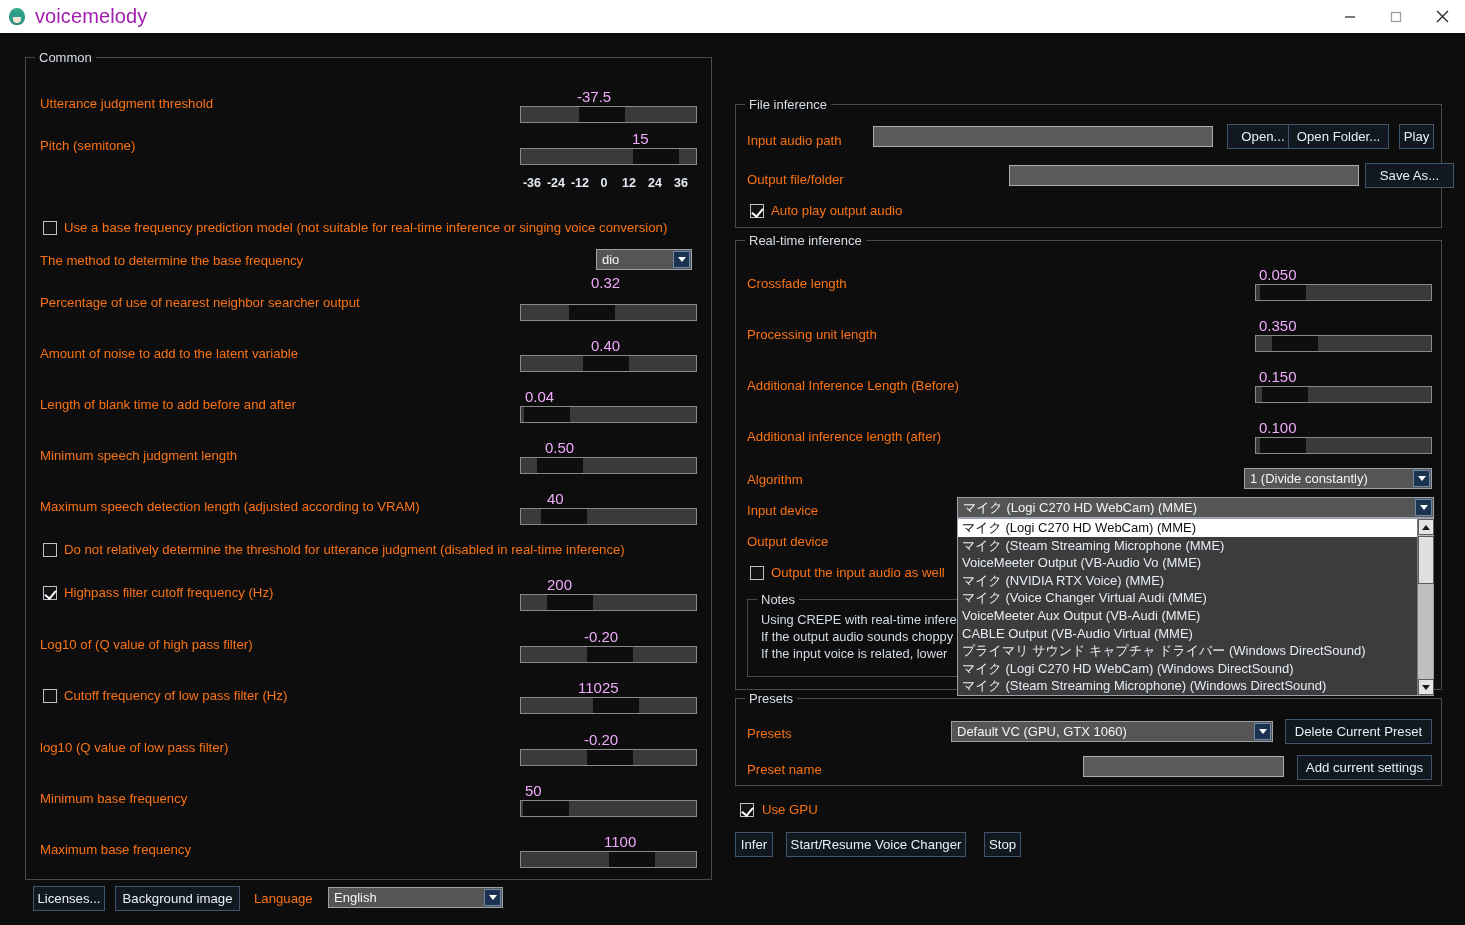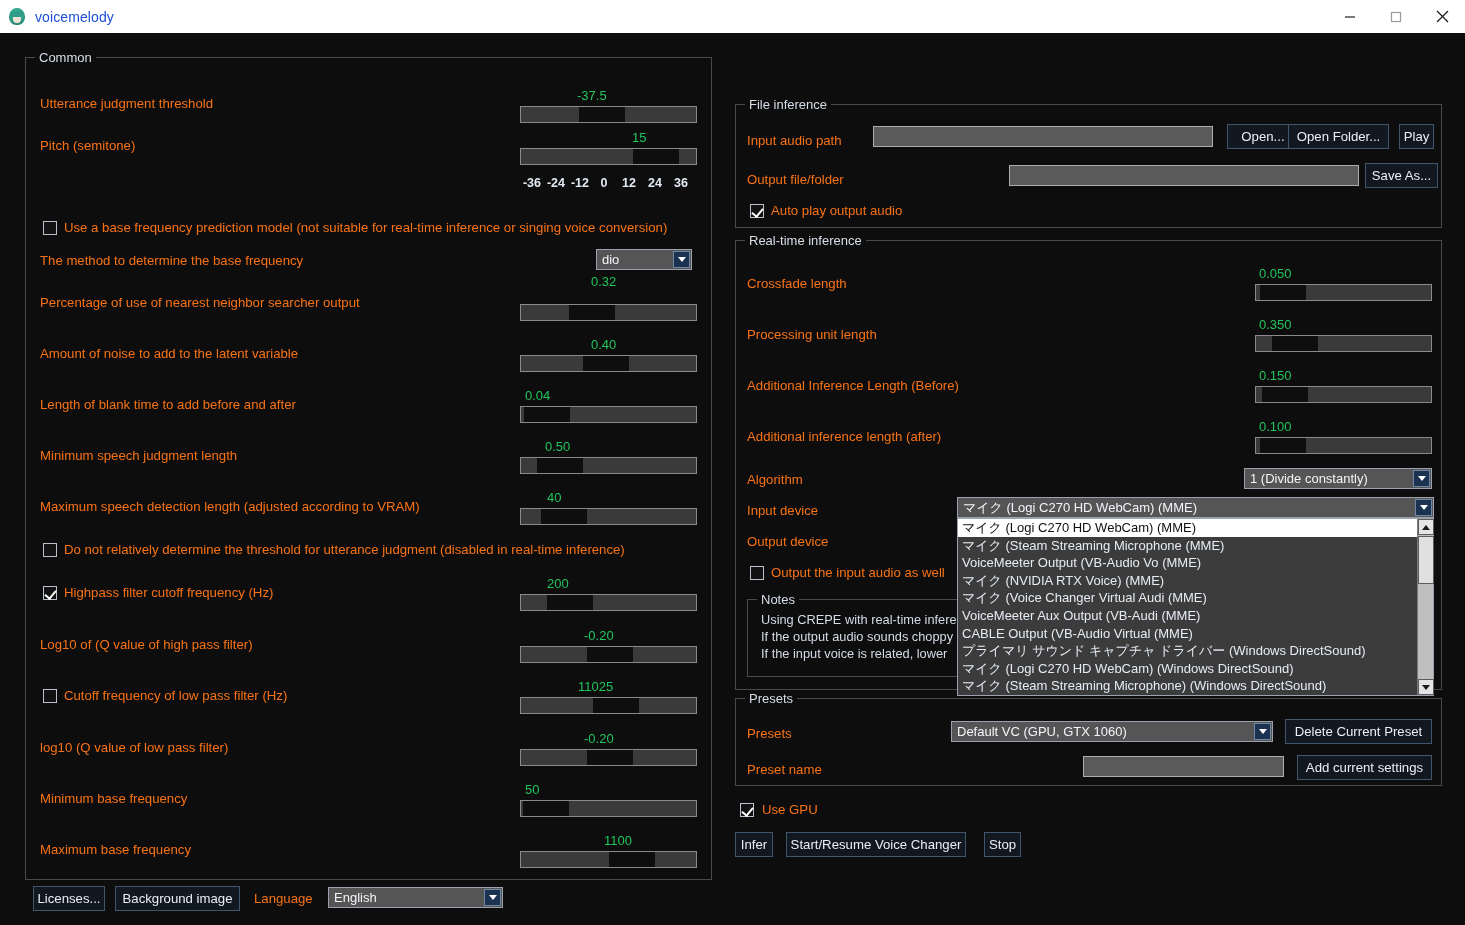--- a/index.html
+++ b/index.html
@@ -30,42 +30,42 @@
   }
   .app-icon .face{
     position:absolute;left:5px;top:6px;width:8px;height:9px;
     background:#f3e2d4;border-radius:45%;
   }
   .app-icon .fringe{
     position:absolute;left:3px;top:3px;width:12px;height:6px;
     background:#2e9c86;border-radius:50% 50% 30% 30%;
   }
   .app-title{
-    font-size:14px;color:#1d4ed8;letter-spacing:.1px;
+    font-size:20px;color:#a21caf;letter-spacing:.1px;
   }
   .win-btns{ position:absolute; right:0; top:0; height:33px; display:flex; }
   .win-btn{
     width:46px;height:33px;display:flex;align-items:center;justify-content:center;
     color:#202020;
   }
   .win-btn svg{ display:block; }
 
   
   .group{
     position:absolute;
     border:1px solid #4a4a4a;
   }
   .group > .legend{
     position:absolute; top:-8px; left:9px;
     background:#0d0d0d; padding:0 4px;
     font-size:13px; color:#d7dfe9; white-space:nowrap;
   }
 
   .lbl{ font-size:13.2px; color:#f97316; white-space:nowrap; }
-  .val{ font-size:13px; color:#22c55e; }
+  .val{ font-size:15px; color:#f0abfc; }
 
   
   .slider{
     position:absolute; height:17px;
     background:#3a3a3a;
     border:1px solid #8a8a8a;
   }
   .slider .thumb{
     position:absolute; top:0; height:15px; width:46px;
     background:#0e0e0e;
@@ -297,21 +297,21 @@
   <div class="legend">File inference</div>
 
   <div class="lbl" style="position:absolute;left:11px;top:28px;">Input audio path</div>
   <div class="tinput" style="left:137px;top:21px;width:340px;"></div>
   <div class="btn" style="left:491px;top:19px;width:72px;">Open...</div>
   <div class="btn" style="left:552px;top:19px;width:101px;">Open Folder...</div>
   <div class="btn" style="left:663px;top:19px;width:35px;">Play</div>
 
   <div class="lbl" style="position:absolute;left:11px;top:67px;">Output file/folder</div>
   <div class="tinput" style="left:273px;top:60px;width:350px;"></div>
-  <div class="btn" style="left:629px;top:58px;width:73px;">Save As...</div>
+  <div class="btn" style="left:629px;top:58px;width:89px;">Save As...</div>
 
   <div class="cb checked" style="left:14px;top:99px;"></div>
   <div class="lbl" style="position:absolute;left:35px;top:98px;">Auto play output audio</div>
 </div>
 
 <div class="group" style="left:735px; top:240px; width:707px; height:450px;">
   <div class="legend">Real-time inference</div>
 
   <div class="lbl" style="position:absolute;left:11px;top:35px;">Crossfade length</div>
   <div class="val" style="position:absolute;left:523px;top:25px;">0.050</div>

